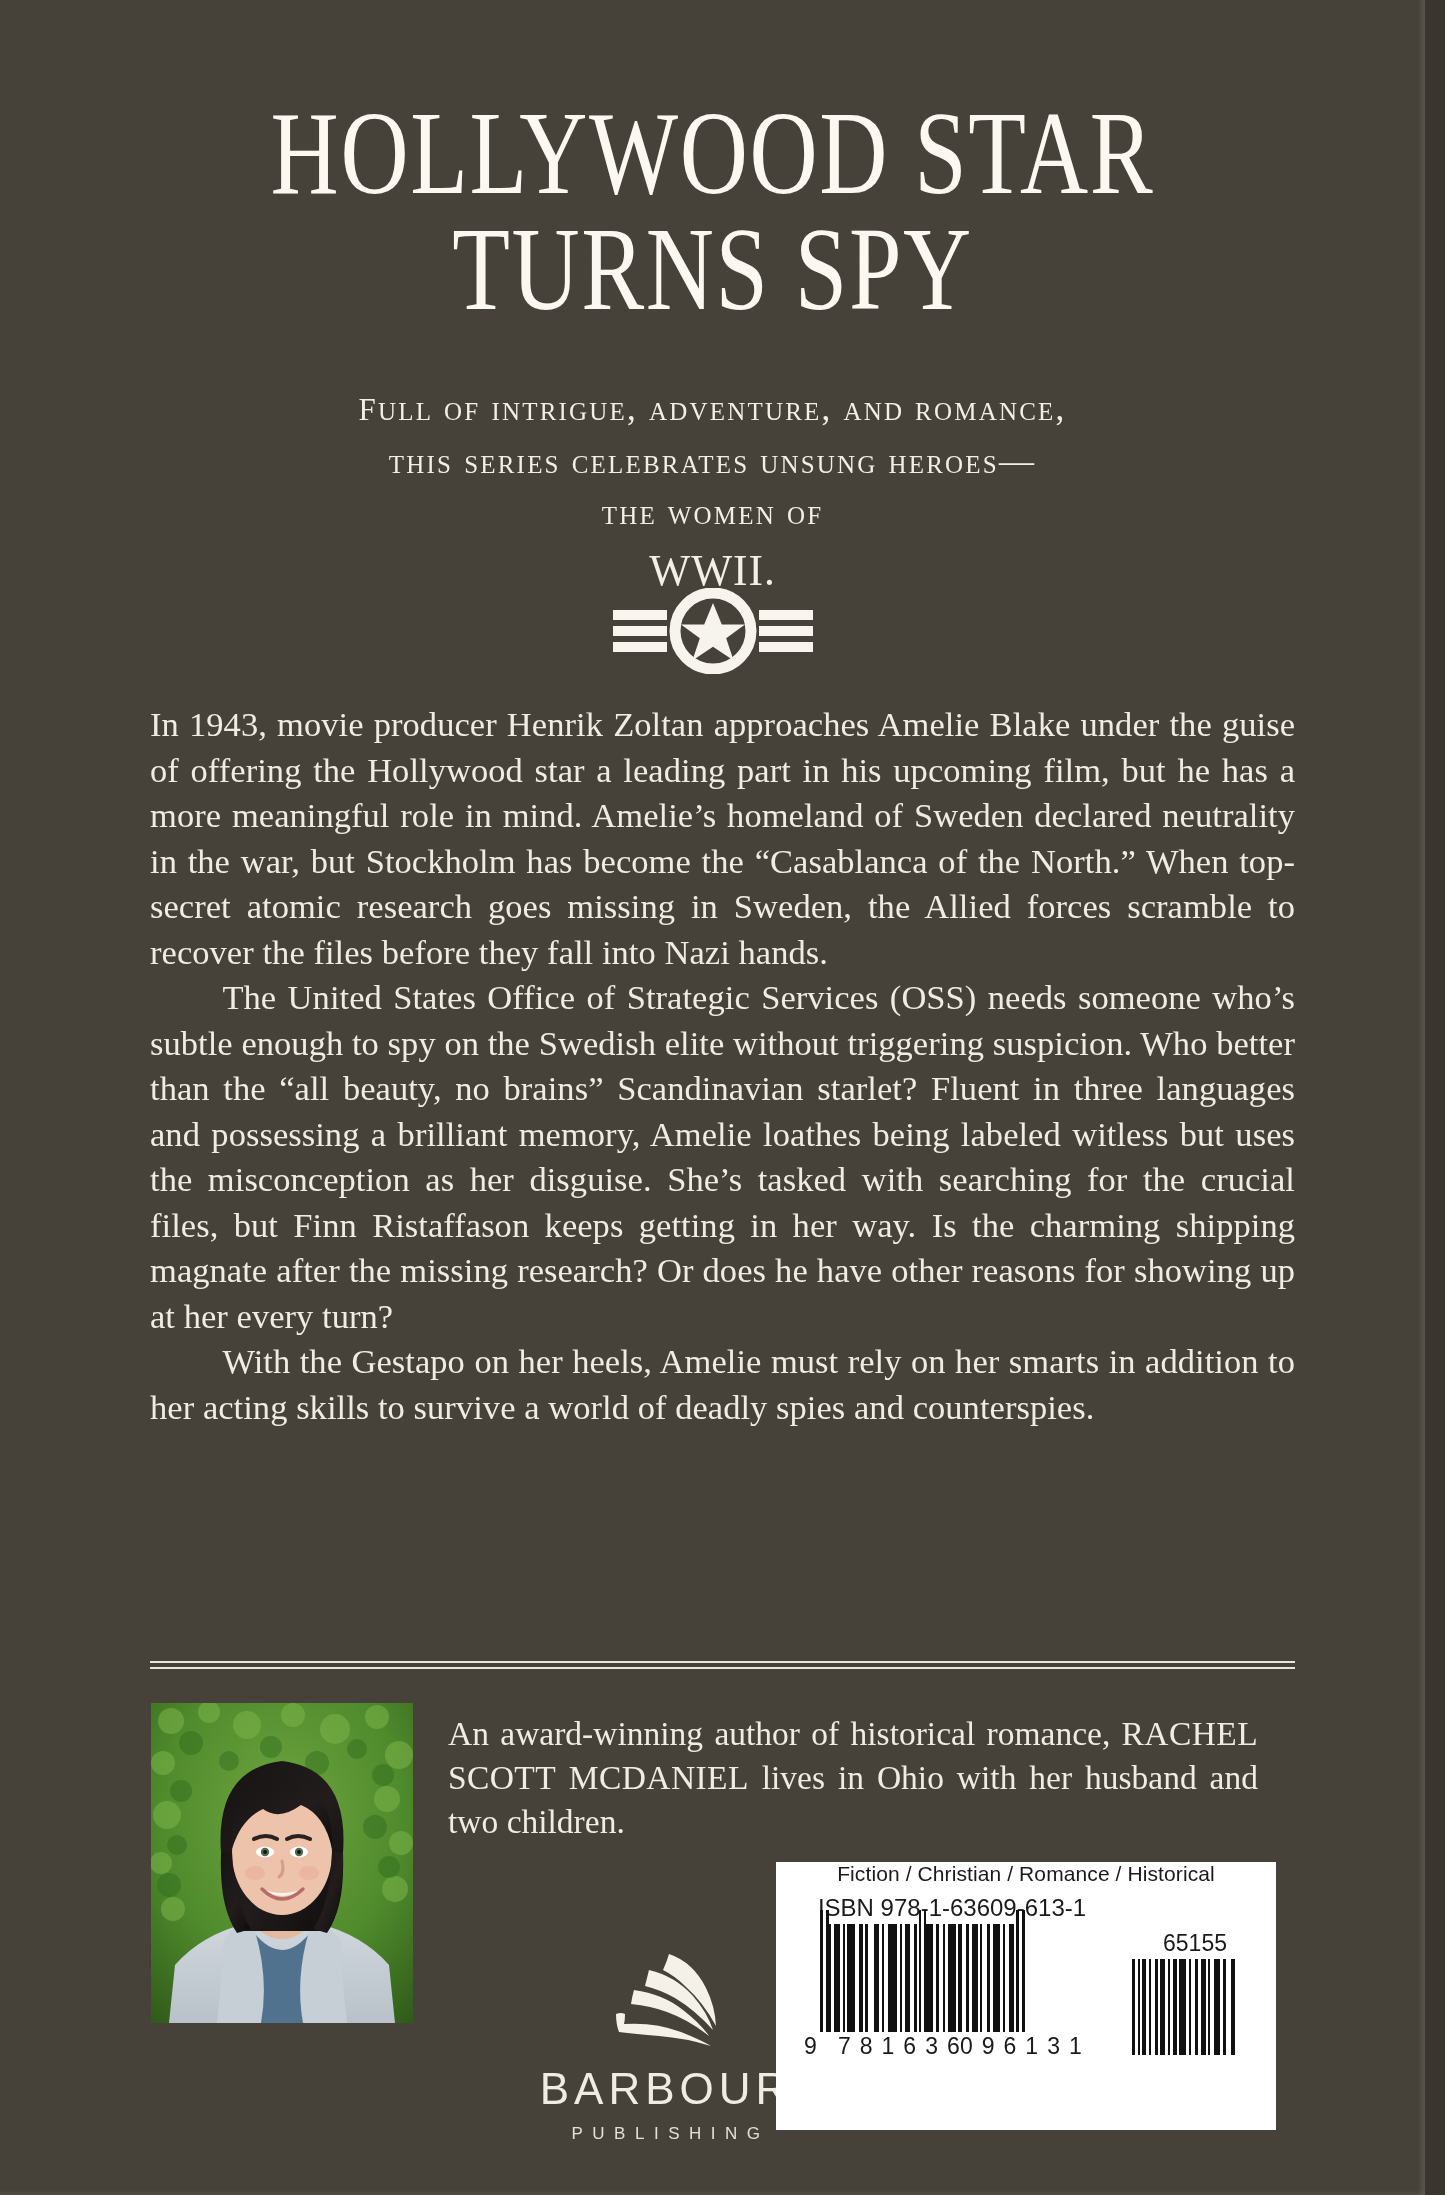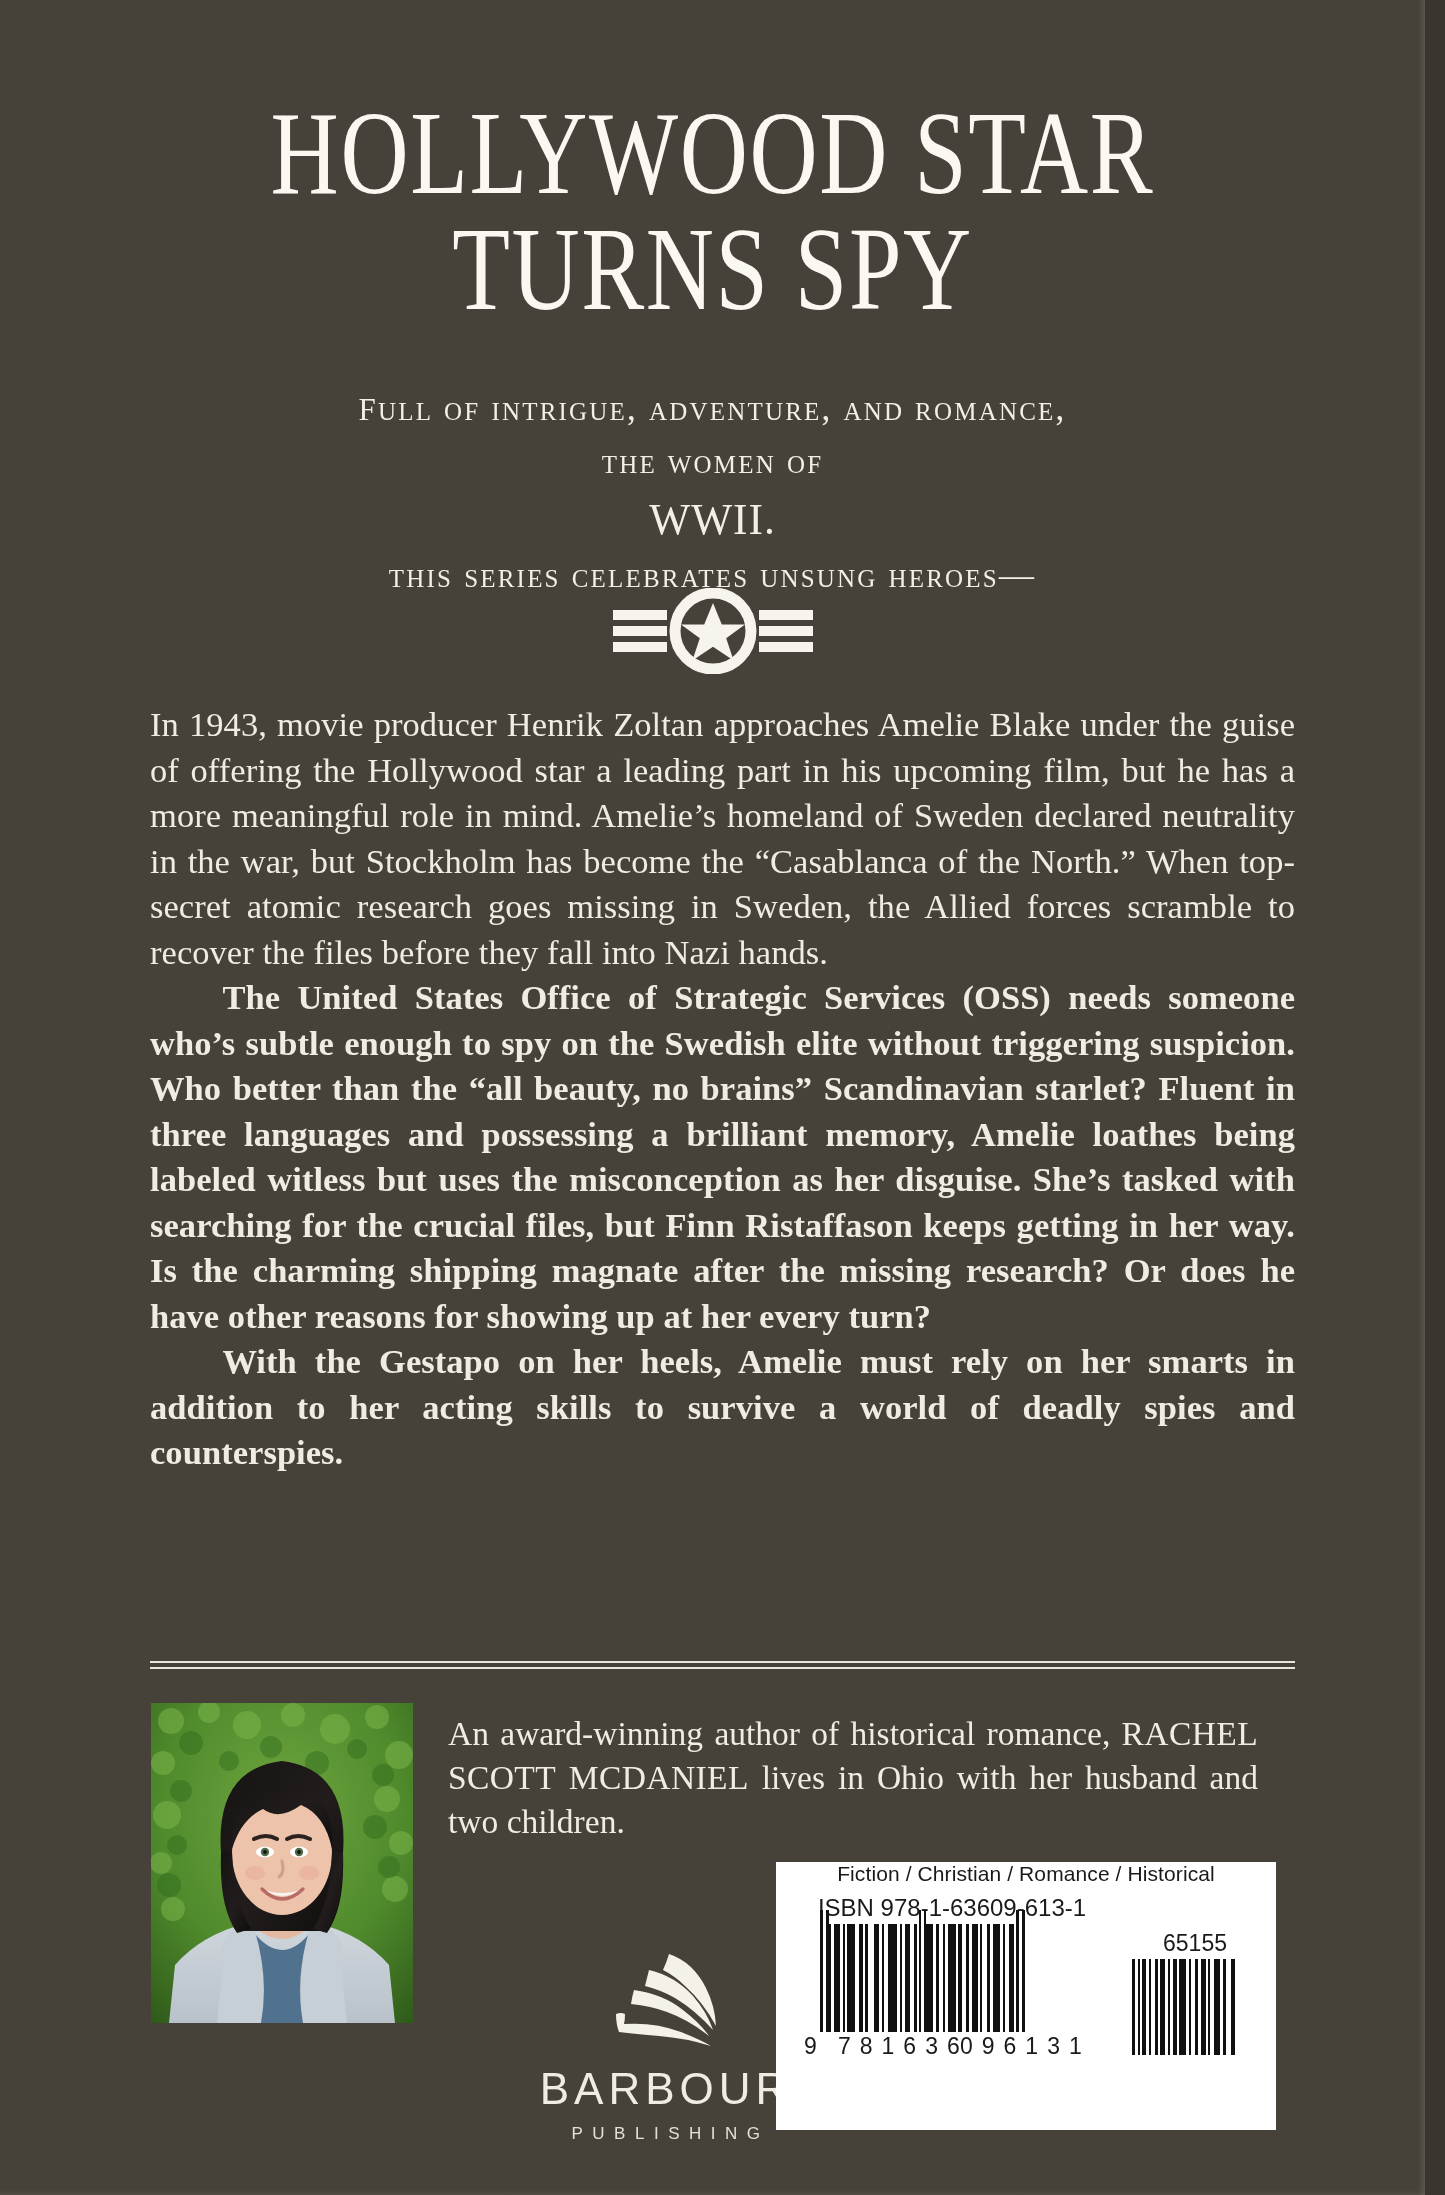--- a/index.html
+++ b/index.html
@@ -90,21 +90,21 @@
     left: 150px;
     width: 1145px;
     font-family: "Liberation Serif", serif;
     font-size: 34.5px;
     line-height: 45.5px;
     text-align: justify;
     color: #f0ece3;
     letter-spacing: 0.05px;
   }
   .blurb p { margin: 0; }
-  .blurb p + p { text-indent: 2.1em; font-weight: bold; }
+  .blurb p + p { text-indent: 2.1em; }
 
   
   .divider {
     position: absolute;
     left: 150px;
     top: 1661px;
     width: 1145px;
     height: 7px;
   }
   .divider .r {
@@ -245,25 +245,25 @@
   <div class="page-edge"></div>
   <div class="page-edge-bottom"></div>
 
   <div class="headline">
     <span class="l1">Hollywood Star</span>
     <span class="l2">Turns Spy</span>
   </div>
 
   <div class="tagline">
     <span class="capline">Full of intrigue, adventure, and romance,</span>
+    <span>this series celebrates unsung heroes—</span>
     <span>
         <span>the women of </span>
         <span class="wwii">WWII.</span>
       </span>
-    <span>this series celebrates unsung heroes—</span>
   </div>
 
   <div class="emblem-wrap">
     <svg width="200" height="86" viewBox="0 0 200 86">
       <g fill="#f7f4ed">
 
         <rect x="0" y="22" width="54" height="10"></rect>
         <rect x="0" y="38" width="54" height="10"></rect>
         <rect x="0" y="54" width="54" height="10"></rect>
 

